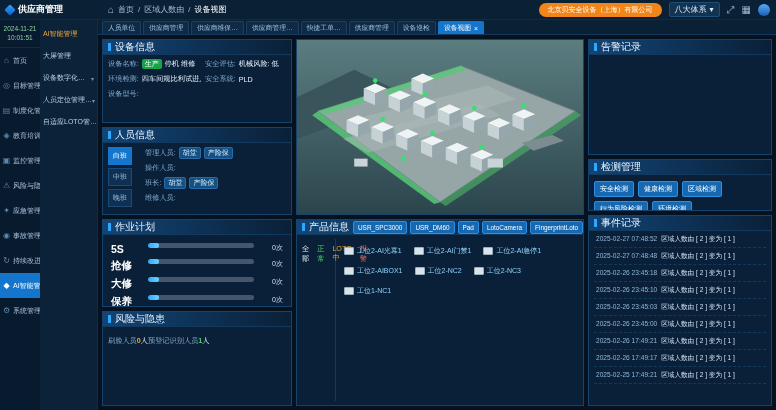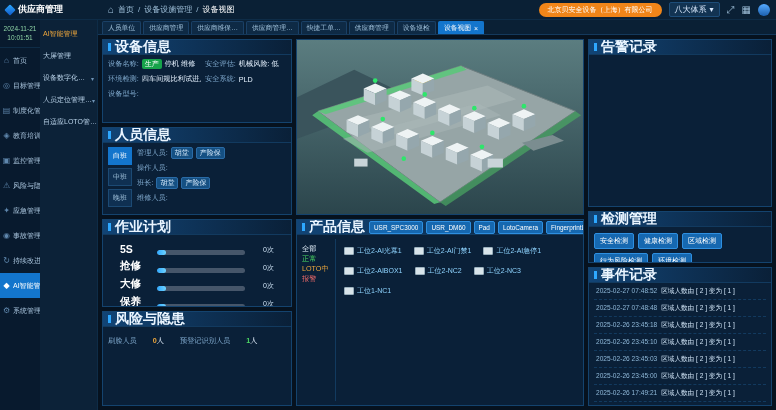--- a/index.html
+++ b/index.html
@@ -42,60 +42,60 @@
 
   .content{flex:1;display:flex;gap:4px;padding:4px;min-height:0}
   .col{display:flex;flex-direction:column;gap:4px;min-height:0}
   .col1{width:190px;flex:none}
   .col2{flex:1;min-width:0}
   .col3{width:184px;flex:none}
 
   .panel{background:#0a2038;border:1px solid #14436e;display:flex;flex-direction:column;min-height:0;overflow:hidden}
   .phead{height:15px;flex:none;display:flex;align-items:center;gap:4px;padding:0 5px;background:linear-gradient(90deg,rgba(24,98,168,.55),rgba(24,98,168,0));border-bottom:1px solid #123a5f}
   .pico{width:3px;height:8px;flex:none;background:#2ea8ff}
-  .ptitle{font-size:14px;font-weight:bold;color:#eaf5ff;white-space:nowrap}
+  .ptitle{font-size:10px;font-weight:normal;color:#eaf5ff;white-space:nowrap}
   .pbody{flex:1;min-height:0;padding:4px 5px;overflow:hidden}
 
   
   .di-grid{display:grid;grid-template-columns:1.15fr 1fr;gap:5px 4px;font-size:7.2px}
   .lbl{color:#7fa8cc}
   .val{color:#e6f2ff}
   .badge-green{background:#16a34a;color:#fff;border-radius:2px;padding:0 3px;font-size:7px}
   .di-cell{display:flex;gap:3px;align-items:center;white-space:nowrap;overflow:hidden}
 
   
-  .pi-wrap{display:flex;gap:5px;height:100%}
+  .pi-wrap{display:flex;gap:13px;height:100%}
   .shift-tabs{display:flex;flex-direction:column;gap:3px;width:24px;flex:none}
   .shift{font-size:7px;color:#9fc0da;background:#0f3052;border:1px solid #1c4a74;text-align:center;padding:3px 0;cursor:pointer}
   .shift.active{background:#1375cc;color:#fff;border-color:#1375cc}
   .pi-rows{flex:1;display:flex;flex-direction:column;gap:4px;font-size:7.2px;min-width:0}
   .pi-row{display:flex;align-items:center;gap:3px;white-space:nowrap;overflow:hidden}
   .chip{background:#155083;border:1px solid #2a6ba6;color:#dbeeff;border-radius:2px;padding:0 3px;font-size:7px}
 
   
-  .wp-row{display:flex;align-items:flex-end;gap:11px;margin:4px 12px}
+  .wp-row{display:flex;align-items:flex-start;gap:11px;margin:4px 3px}
   .wp-label{width:26px;flex:none;font-size:10.5px;font-weight:bold;color:#fff}
   .wp-bar{flex:1;height:5px;background:#46566a;border-radius:3px;overflow:hidden;cursor:pointer}
   .wp-fill{height:100%;width:10%;background:linear-gradient(90deg,#2ea8ff,#6fd3ff);border-radius:3px}
   .wp-val{width:18px;flex:none;font-size:7px;color:#cfe3f5;text-align:right}
 
   
-  .auth-row{display:flex;align-items:center;gap:16px;font-size:7.2px;padding-top:5px;white-space:nowrap}
+  .auth-row{display:flex;align-items:center;gap:0;font-size:7.2px;padding-top:5px;white-space:nowrap}
   .num-orange{color:#f0a83c;font-weight:bold}
   .num-green{color:#4cd964;font-weight:bold}
 
   
   .viewport{flex:none;height:176px;border:1px solid #14436e;background:#2e4a50}
   .viewport svg{display:block;width:100%;height:100%}
 
   
   .prod-btns{margin-left:auto;display:flex;gap:3px}
   .pbtn{background:#1668b0;border:1px solid #2e8fe0;color:#fff;font-size:6.4px;padding:1px 4px;border-radius:2px;cursor:pointer;white-space:nowrap;font-family:inherit}
   .prod-body{display:flex;gap:4px;height:100%}
-  .filters{width:34px;flex:none;display:flex;flex-direction:column;padding-top:5px;font-size:7.2px;border-right:1px solid #123a5f}
+  .filters{width:34px;flex:none;display:flex;flex-direction:row;gap:8px;padding-top:5px;font-size:7.2px;border-right:1px solid #123a5f}
   .filter{cursor:pointer}
   .f-all{color:#e8f4ff}.f-normal{color:#4cd964}.f-loto{color:#f0a83c}.f-alarm{color:#f56c6c}
   .dev-grid{flex:1;display:flex;flex-wrap:wrap;gap:10px 12px;align-content:flex-start;padding:7px 4px}
   .dev-item{display:flex;align-items:center;gap:3px;font-size:7px;color:#8fd4ff;cursor:pointer;white-space:nowrap}
   .dev-ic{width:10px;height:8px;flex:none;background:#d8e4ea;border-radius:1px;border:1px solid #9ab0bd}
 
   
   .detect-btns{display:flex;flex-wrap:wrap;gap:4px;padding:2px 0}
   .dbtn{background:#1668b0;border:1px solid #2e8fe0;color:#fff;font-size:7px;padding:2px 5px;border-radius:2px;cursor:pointer;font-family:inherit}
 
@@ -111,21 +111,21 @@
 
   <header class="topbar">
     <div class="logo">
       <span class="logo-mark"></span>
       <span>供应商管理</span>
     </div>
     <nav class="breadcrumb">
       <span class="tb-ic">⌂</span>
       <a>首页</a>
       <span>/</span>
-      <a>设备设施管理</a>
+      <a>区域人数由</a>
       <span>/</span>
       <span class="bc-cur">设备视图</span>
     </nav>
     <div class="topbar-right">
       <button class="company-btn">北京贝安全设备（上海）有限公司</button>
       <div class="sys-select">
         <span>八大体系</span>
         <span class="caret">▾</span>
       </div>
       <span class="tb-ic">⤢</span>
@@ -455,21 +455,21 @@
                       <span>工位1-NC1</span>
                     </span>
                 </div>
               </div>
             </div>
           </section>
         </div>
 
         <div class="col col3">
 
-          <section class="panel" style="height:168px">
+          <section class="panel" style="height:116px">
             <div class="phead">
               <span class="pico"></span>
               <span class="ptitle">告警记录</span>
             </div>
             <div class="pbody"></div>
           </section>
 
           <section class="panel" style="height:52px">
             <div class="phead">
               <span class="pico"></span>

